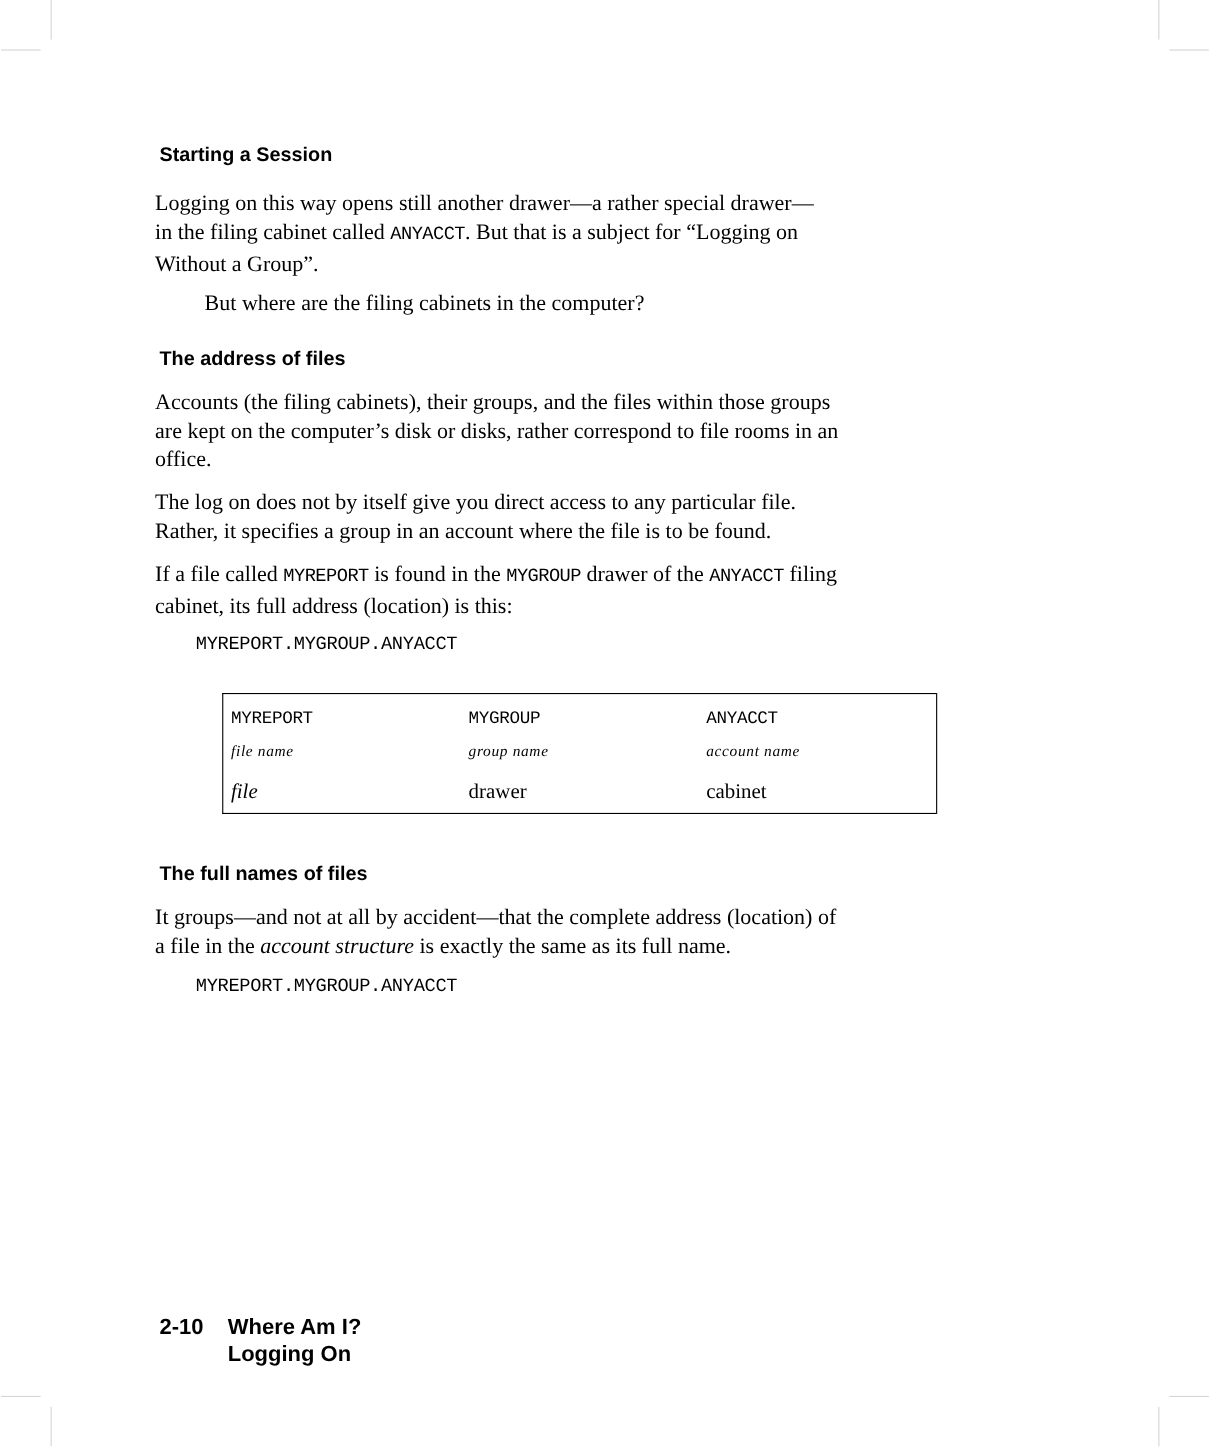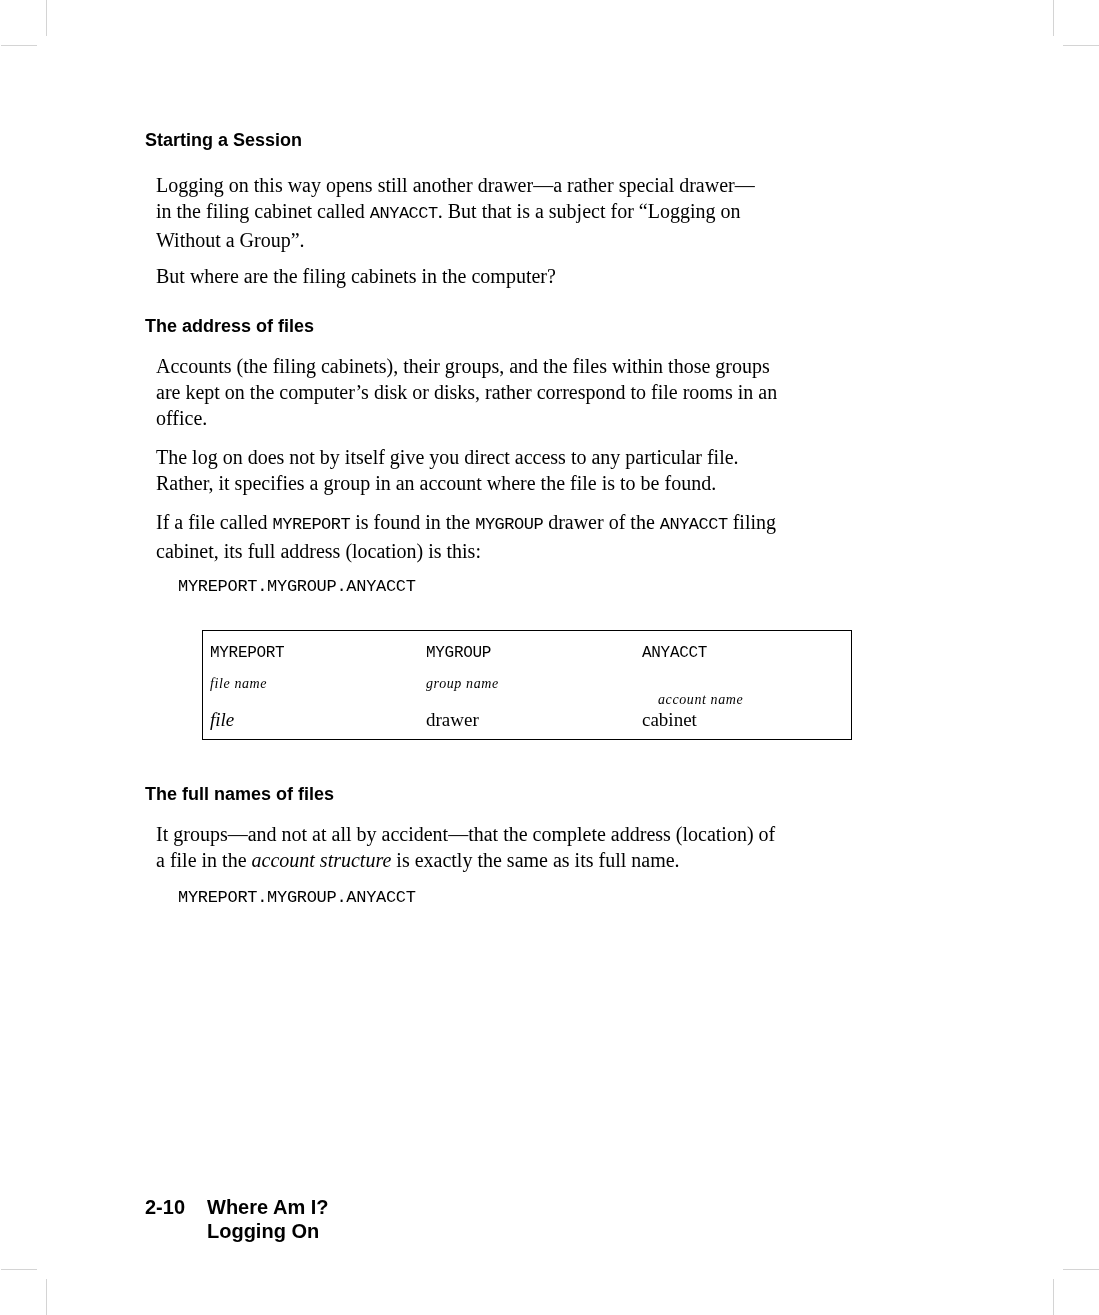--- a/index.html
+++ b/index.html
@@ -1,21 +1,21 @@
 <!DOCTYPE html>
 <html><head>
 <meta charset="utf-8">
 <style>
   html, body { margin: 0; padding: 0; background: #ffffff; }
   body { width: 1099px; height: 1315px; position: relative; overflow: hidden; color: #000; }
   .crop { position: absolute; background: #d4d4d4; }
   .h { height: 1px; }
   .v { width: 1px; }
   .heading { position: absolute; left: 145px; font-family: "Liberation Sans", sans-serif; font-weight: bold; font-size: 18px; letter-spacing: 0px; text-align: right; }
-  .para { position: absolute; left: 156px; font-family: "Liberation Serif", serif; font-size: 20px; line-height: 26px; white-space: nowrap; }
+  .para { position: absolute; left: 141px; font-family: "Liberation Serif", serif; font-size: 20px; line-height: 26px; white-space: nowrap; }
   .mono { font-family: "Liberation Mono", monospace; font-size: 17px; letter-spacing: -0.5px; }
   .code { position: absolute; left: 178px; font-family: "Liberation Mono", monospace; font-size: 17px; letter-spacing: -0.3px; }
   .tbl { position: absolute; left: 202px; top: 630px; width: 649px; height: 108px; border-top: 1px solid #000; border-bottom: 1px solid #000; }
   .tbl-v { position: absolute; top: 630px; width: 1px; height: 110px; background: #000; }
   .cell { position: absolute; white-space: nowrap; }
   .cell.m { font-family: "Liberation Mono", monospace; font-size: 16px; letter-spacing: -0.3px; }
   .cell.i { font-family: "Liberation Serif", serif; font-style: italic; font-size: 14px; letter-spacing: 0.6px; }
   .cell.r { font-family: "Liberation Serif", serif; font-size: 19px; }
   .footer { position: absolute; font-family: "Liberation Sans", sans-serif; font-weight: bold; font-size: 20px; }
   em { font-style: italic; }
@@ -32,21 +32,21 @@
 <div class="crop h" style="left:1063px;top:1269px;width:36px;"></div>
 <div class="crop v" style="left:1053px;top:1279px;height:36px;"></div>
 
 <div class="heading" style="top:130px;">Starting a Session</div>
 
 <div class="para" style="top:172px;">
   <div>Logging on this way opens still another drawer—a rather special drawer—</div>
   <div><span>in the filing cabinet called </span><span class="mono">ANYACCT</span><span>. But that is a subject for “Logging on</span></div>
   <div>Without a Group”.</div>
 </div>
-<div class="para" style="top:263px;">But where are the filing cabinets in the computer?</div>
+<div class="para" style="top:263px;margin-left:45px;">But where are the filing cabinets in the computer?</div>
 
 <div class="heading" style="top:316px;">The address of files</div>
 <div class="para" style="top:353px;">
   <div>Accounts (the filing cabinets), their groups, and the files within those groups</div>
   <div>are kept on the computer’s disk or disks, rather correspond to file rooms in an</div>
   <div>office.</div>
 </div>
 <div class="para" style="top:444px;">
   <div>The log on does not by itself give you direct access to any particular file.</div>
   <div>Rather, it specifies a group in an account where the file is to be found.</div>
@@ -56,21 +56,21 @@
   <div>cabinet, its full address (location) is this:</div>
 </div>
 <div class="code" style="top:577px;">MYREPORT.MYGROUP.ANYACCT</div>
 
 <div class="tbl">
   <div class="cell m" style="left:8px;top:13px;">MYREPORT</div>
   <div class="cell m" style="left:224px;top:13px;">MYGROUP</div>
   <div class="cell m" style="left:440px;top:13px;">ANYACCT</div>
   <div class="cell i" style="left:8px;top:45px;">file name</div>
   <div class="cell i" style="left:224px;top:45px;">group name</div>
-  <div class="cell i" style="left:456px;top:45px;margin-top:16px;">account name</div>
+  <div class="cell i" style="left:440px;top:45px;">account name</div>
   <div class="cell r" style="left:8px;top:78px;font-style:italic;">file</div>
   <div class="cell r" style="left:224px;top:78px;">drawer</div>
   <div class="cell r" style="left:440px;top:78px;">cabinet</div>
 </div>
 <div class="tbl-v" style="left:202px;"></div>
 <div class="tbl-v" style="left:851px;"></div>
 
 <div class="heading" style="top:784px;">The full names of files</div>
 <div class="para" style="top:821px;">
   <div>It groups—and not at all by accident—that the complete address (location) of</div>

